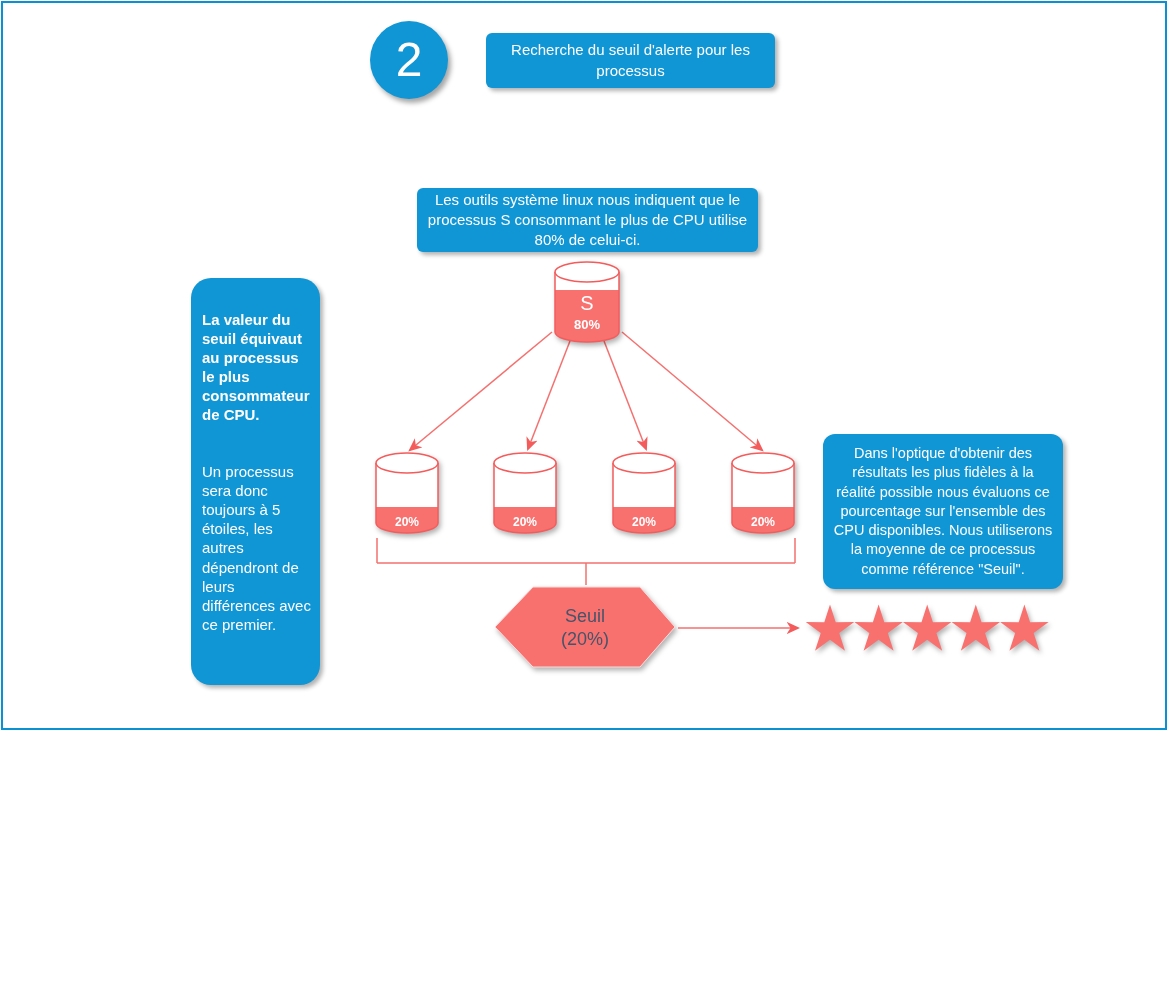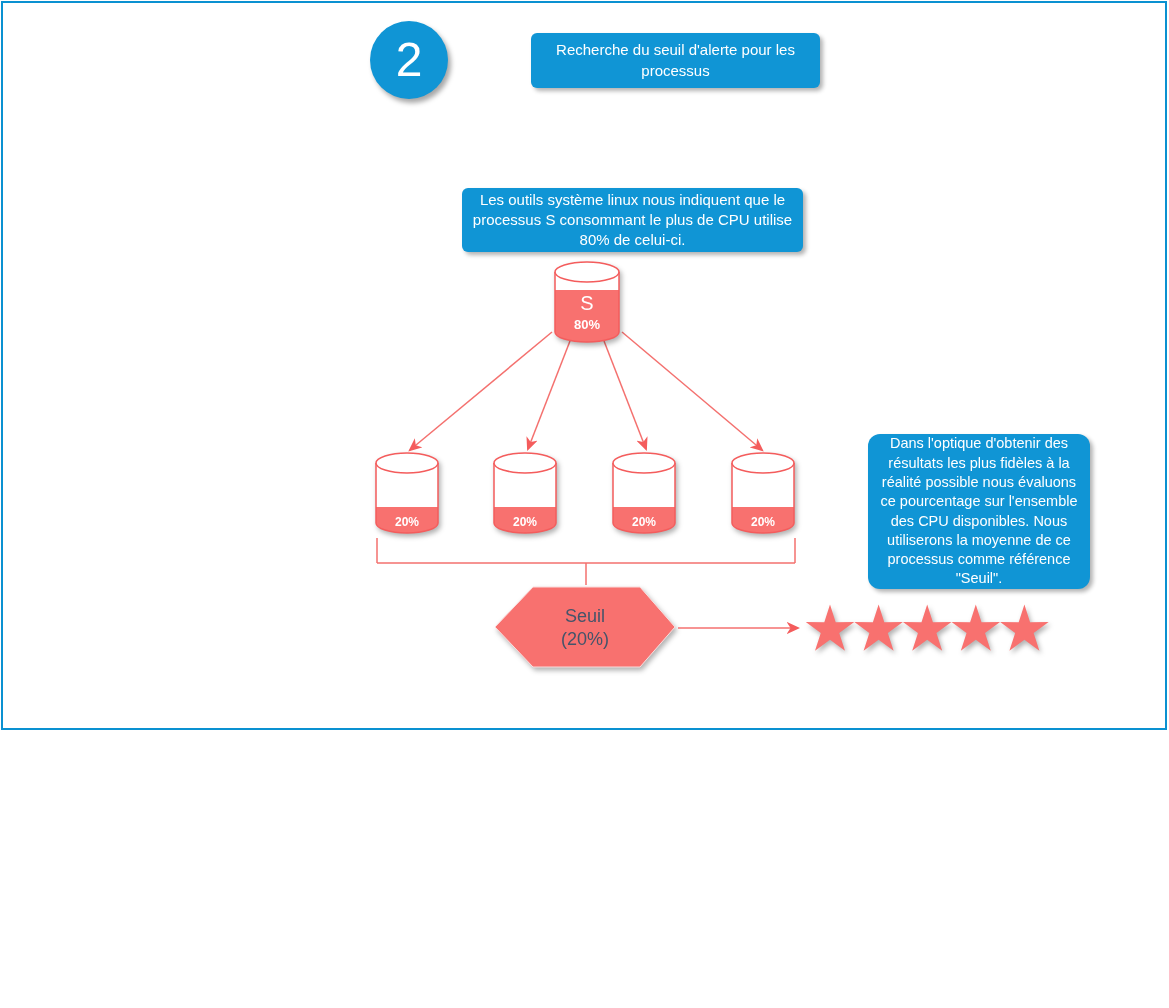--- a/index.html
+++ b/index.html
@@ -31,21 +31,20 @@
     font-size: 48px;
     line-height: 1;
   }
   .blue-box {
     position: absolute;
     background: #1095d5;
     color: #ffffff;
     box-shadow: 3px 3px 4px rgba(0,0,0,0.3);
     display: flex; align-items: center; justify-content: center;
     text-align: center;
-    margin-left: 45px;
   }
   .title-box {
     left: 486px; top: 33px;
     width: 289px; height: 55px;
     border-radius: 6px;
     font-size: 15px; line-height: 1.35;
     padding: 4px 14px;
   }
   .info-box {
     left: 417px; top: 188px;
@@ -62,21 +61,21 @@
     align-items: flex-start;
     justify-content: flex-start;
     text-align: left;
     padding: 32px 9px 10px 11px;
     font-size: 15px; line-height: 1.27;
   }
   .left-note .para-bold { font-weight: bold; }
   .left-note .para-normal { margin-top: 38px; }
   .right-note {
     left: 823px; top: 434px;
-    width: 222px; height: 155px;
+    width: 240px; height: 155px;
     border-radius: 12px;
     font-size: 14.5px; line-height: 1.33;
     padding: 6px 8px;
   }
   svg.diagram {
     position: absolute;
     left: 0; top: 0;
   }
   .shadowed { filter: drop-shadow(2px 3px 2.5px rgba(0,0,0,0.3)); }
   .cyl-label-s { font-size: 20px; fill: #ffffff; }
@@ -95,20 +94,24 @@
   </div>
 
   <div class="blue-box title-box">
     <span>Recherche du seuil d'alerte pour les processus</span>
   </div>
 
   <div class="blue-box info-box">
     <span>Les outils système linux nous indiquent que le processus S consommant le plus de CPU utilise 80% de celui-ci.</span>
   </div>
 
+  <div class="blue-box left-note">
+    <span class="para-bold">La valeur du seuil équivaut au processus le plus consommateur de CPU.</span>
+    <span class="para-normal">Un processus sera donc toujours à 5 étoiles, les autres dépendront de leurs différences avec ce premier.</span>
+  </div>
 
   <div class="blue-box right-note">
     <span>Dans l'optique d'obtenir des résultats les plus fidèles à la réalité possible nous évaluons ce pourcentage sur l'ensemble des CPU disponibles. Nous utiliserons la moyenne de ce processus comme référence "Seuil".</span>
   </div>
 
   <svg class="diagram" width="1169" height="735" viewBox="0 0 1169 735">
     <defs>
       <marker id="arrowhead" markerWidth="9" markerHeight="8" refX="7.5" refY="4" orient="auto">
         <path d="M0,0 L9,4 L0,8 L2.5,4 Z" fill="#f45c5c"></path>
       </marker>

